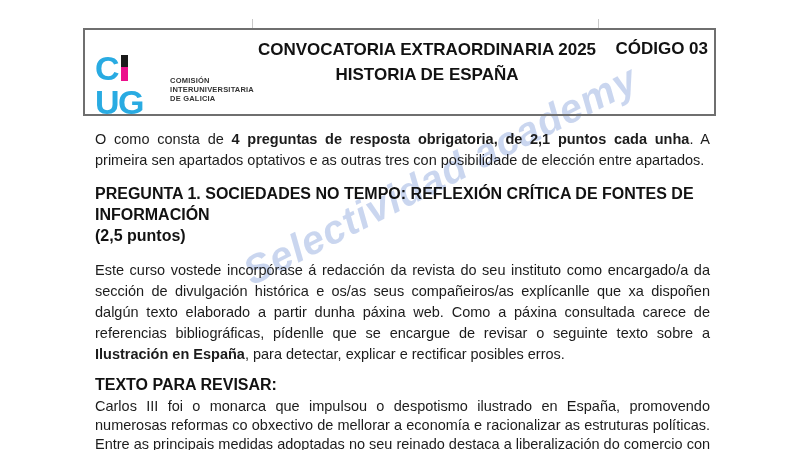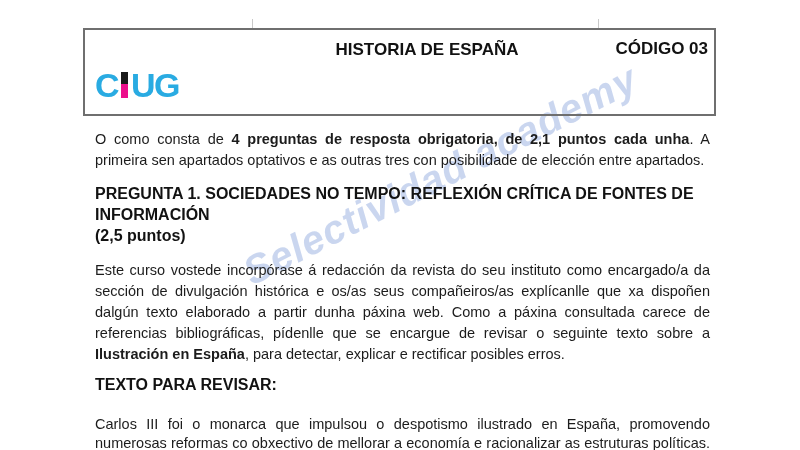--- a/index.html
+++ b/index.html
@@ -127,39 +127,45 @@
   .intro-para   { margin-bottom: 12px; }
   .q-heading {
     margin: 0 0 14px 0;
     font-size: 16px;
     font-weight: bold;
     line-height: 21px;
     text-align: left;
     color: #121212;
   }
   .question-para { margin-bottom: 9px; }
-  .review-heading { margin: 0 0 20px 0; }
+  .review-heading { margin: 0 0 2px 0; }
   .review-para { line-height: 19px; }
   strong { font-weight: bold; }
 </style>
 </head>
 <body>
 
 <div class="page">
 
   <div class="watermark">Selectividad academy</div>
 
   <div class="tick tick-left"></div>
   <div class="tick tick-right"></div>
 
   <header class="header-box">
     <div class="logo-cell">
       <div class="brand"><span>C</span><span class="i-bar"></span><span>UG</span></div>
+      <div class="caption">
+        <div>COMISIÓN</div>
+        <div>INTERUNIVERSITARIA</div>
+        <div>DE GALICIA</div>
+      </div>
     </div>
     <div class="title-cell">
+      <div>CONVOCATORIA EXTRAORDINARIA 2025</div>
       <div>HISTORIA DE ESPAÑA</div>
     </div>
     <div class="code-cell">CÓDIGO 03</div>
   </header>
 
   <main class="content">
     <p class="para intro-para"><span>O como consta de </span><strong>4 preguntas de resposta obrigatoria, de 2,1 puntos cada unha</strong><span>. A primeira sen apartados optativos e as outras tres con posibilidade de elección entre apartados.</span></p>
 
     <h2 class="q-heading"><span>PREGUNTA 1. SOCIEDADES NO TEMPO: REFLEXIÓN CRÍTICA DE FONTES DE INFORMACIÓN</span><br><span>(2,5 puntos)</span></h2>
 

